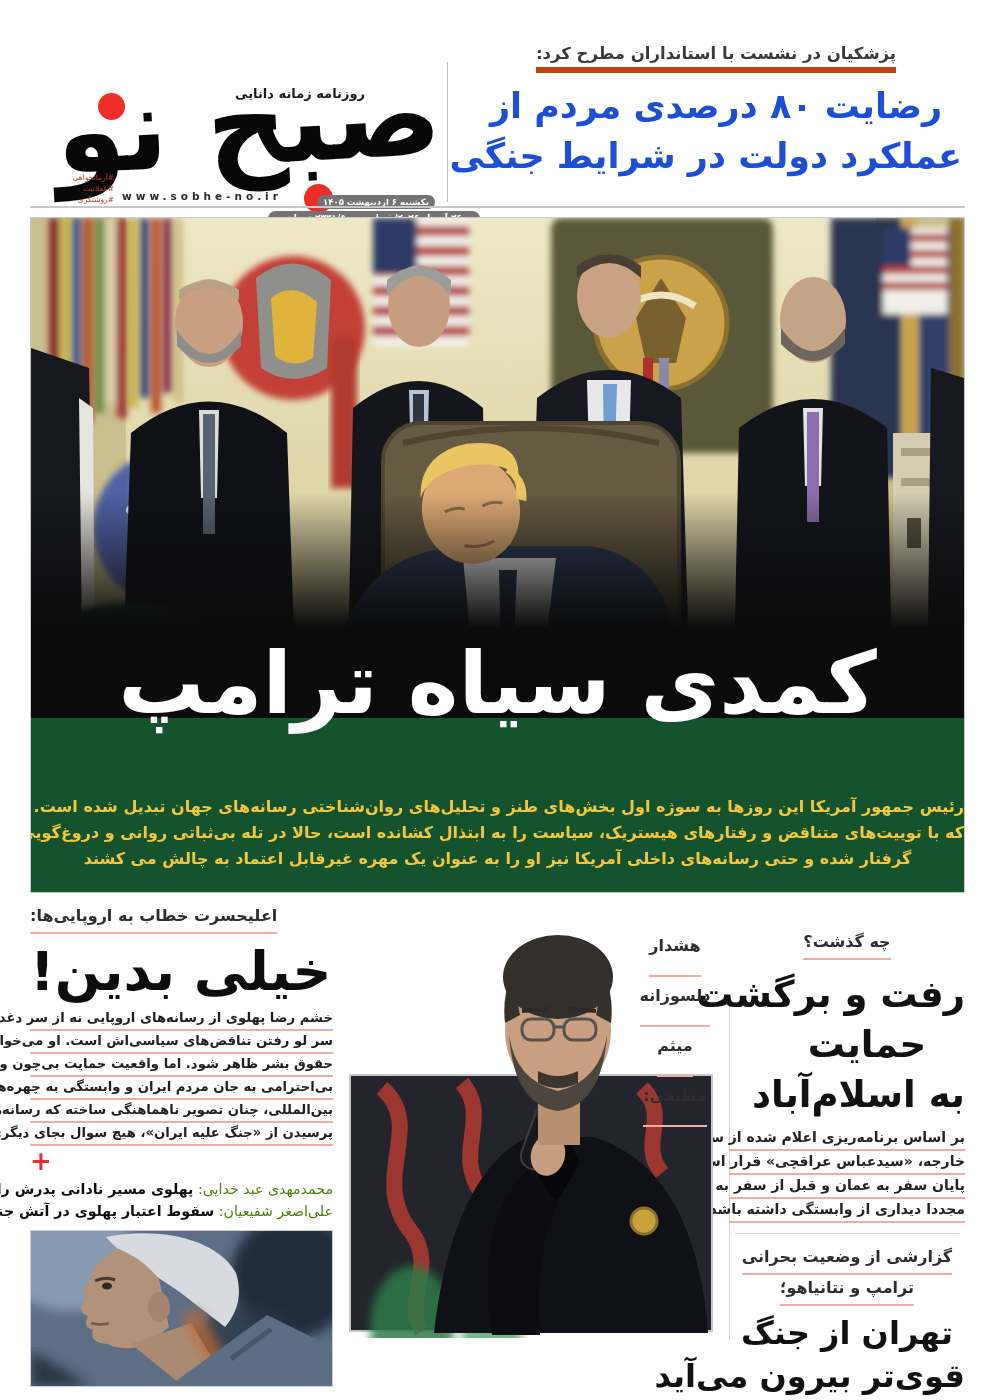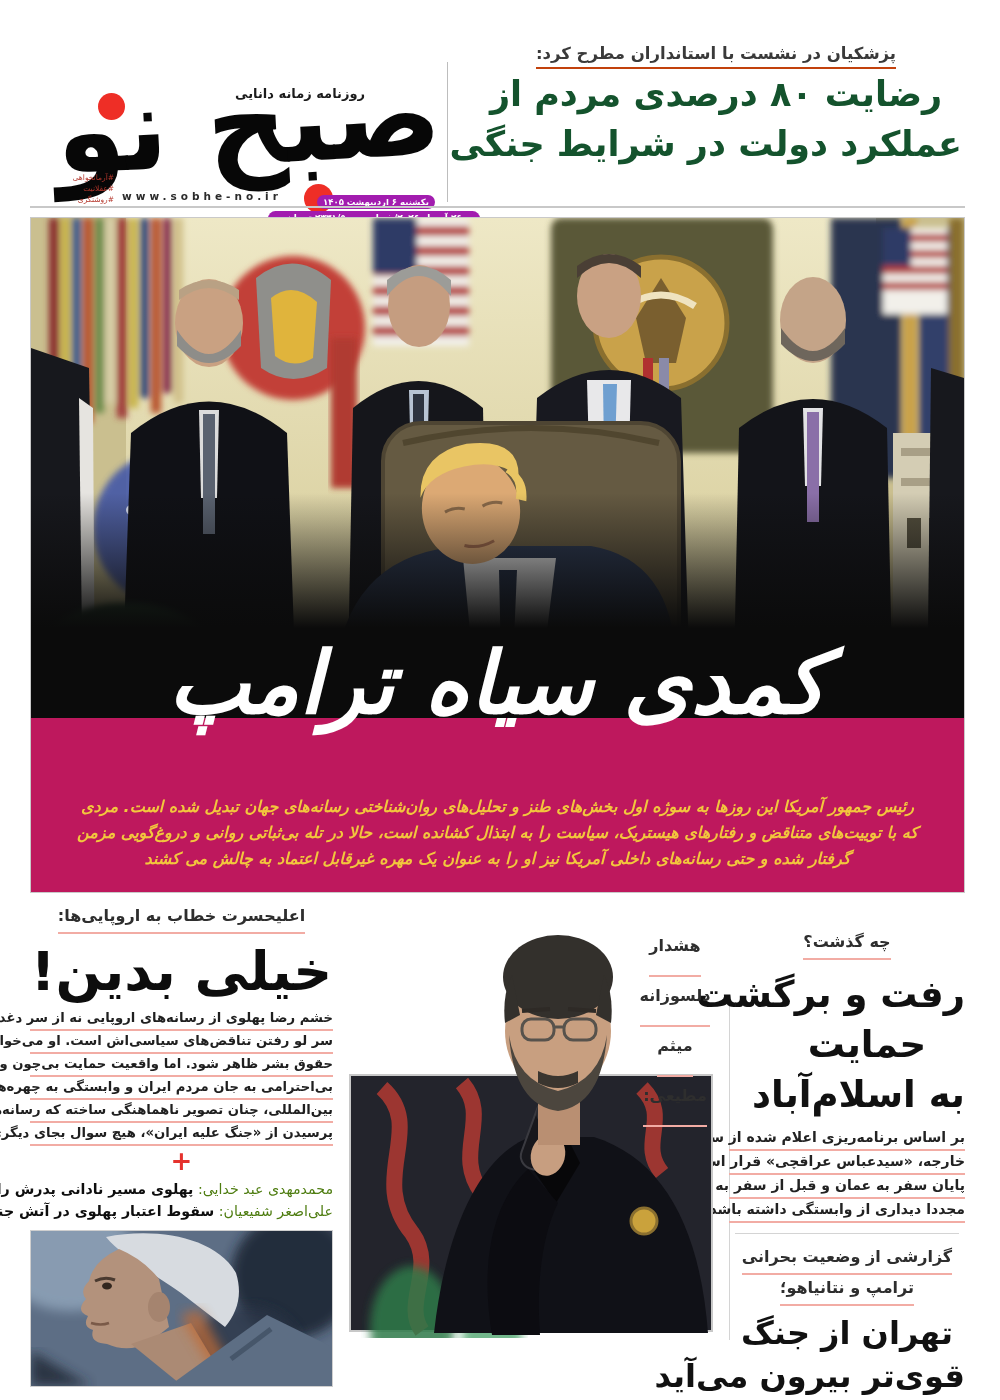--- a/index.html
+++ b/index.html
@@ -14,46 +14,46 @@
   .logo-script{position:absolute;left:18px;top:18px;width:400px;text-align:center;
         font-size:112px;font-weight:900;color:#070707;line-height:150px;
         transform:rotate(-3deg) scaleY(1.04);letter-spacing:-4px;}
   .dot{position:absolute;border-radius:50%;background:#ee2e26;}
   .dot1{left:68px;top:63px;width:27px;height:27px;}
   .dot2{left:274px;top:154px;width:29px;height:29px;}
   .logo-url{position:absolute;left:72px;top:160px;width:200px;text-align:center;
         font-size:10.5px;font-weight:bold;color:#2b2b2b;letter-spacing:4px;direction:ltr;}
   .hashtags{position:absolute;left:22px;top:142px;font-size:7.5px;line-height:11px;
         color:#b5372c;text-align:right;width:62px;}
-  .badge{position:absolute;background:#a21caf;color:#fff;border-radius:8px;
+  .badge{position:absolute;background:#737373;color:#fff;border-radius:8px;
         text-align:center;font-weight:bold;}
   .badge1{left:287px;top:165px;width:118px;height:14px;font-size:8.5px;line-height:14px;}
   .badge2{left:238px;top:181px;width:212px;height:15px;font-size:9px;line-height:15px;}
   .mast-divider{position:absolute;left:447px;top:62px;width:1px;height:140px;background:#bdbdbd;}
   .top-story{position:absolute;left:470px;top:44px;width:492px;text-align:center;}
   .kicker{font-size:16.5px;font-weight:bold;color:#3a3a3a;}
-  .kline{display:inline-block;border-bottom:2px solid #c2410c;padding-bottom:4px;}
-  .top-headline{font-size:35px;line-height:50px;font-weight:900;color:#14532d;
+  .kline{display:inline-block;border-bottom:6px solid #c2410c;padding-bottom:4px;}
+  .top-headline{margin-top:8px;font-size:35px;line-height:50px;font-weight:900;color:#1d4ed8;
         letter-spacing:-1px;white-space:nowrap;}
   .mast-rule{position:absolute;left:30px;top:206px;width:935px;height:2px;background:#c8c8c8;}
   
-  .feature{position:absolute;left:30px;top:217px;width:935px;height:676px;background:#be185d;
-        border:1px solid #c9c9c9;box-sizing:border-box;overflow:hidden;font-style:italic;}
+  .feature{position:absolute;left:30px;top:217px;width:935px;height:676px;background:#14532d;
+        border:1px solid #c9c9c9;box-sizing:border-box;overflow:hidden;}
   .feature svg{position:absolute;top:0;left:0;}
   .feature-headline{position:absolute;left:0;right:0;top:415px;text-align:center;z-index:3;
         font-size:86px;font-weight:900;color:#ffffff;letter-spacing:-2px;white-space:nowrap;}
   .feature-par{position:absolute;left:0;right:0;bottom:20px;z-index:3;text-align:center;
         font-size:16px;line-height:26px;font-weight:bold;color:#f2c73d;white-space:nowrap;}
   
   .bottom{position:absolute;left:30px;top:903px;width:935px;height:442px;display:flex;
         direction:rtl;gap:9px;}
   .col{position:relative;}
   .col-right{width:236px;text-align:center;}
   .col-mid{width:378px;}
-  .col-left{width:303px;text-align:center;}
+  .col-left{width:303px;text-align:left;}
   .vdivider{position:absolute;left:729px;top:1000px;width:1px;height:340px;background:#d4d4d4;}
   .uline{display:inline-block;border-bottom:2px solid #f2aca4;padding-bottom:3px;}
   .k2{font-size:16px;font-weight:bold;color:#2e2e2e;line-height:26px;}
   .h-right{margin-top:10px;font-size:37px;line-height:50px;font-weight:900;color:#111;white-space:nowrap;margin-left:40px;}
   .body-lines{margin-top:10px;font-size:14px;font-weight:bold;color:#222;}
   .body-lines div{line-height:15px;padding-bottom:4px;margin-bottom:3px;
         border-bottom:2px solid #f2aca4;white-space:nowrap;}
   .col-divider{border:none;border-top:1px solid #d4d4d4;margin:10px 6px;}
   .h-right2{margin-top:6px;font-size:32px;line-height:43px;font-weight:900;color:#111;white-space:nowrap;}
   

